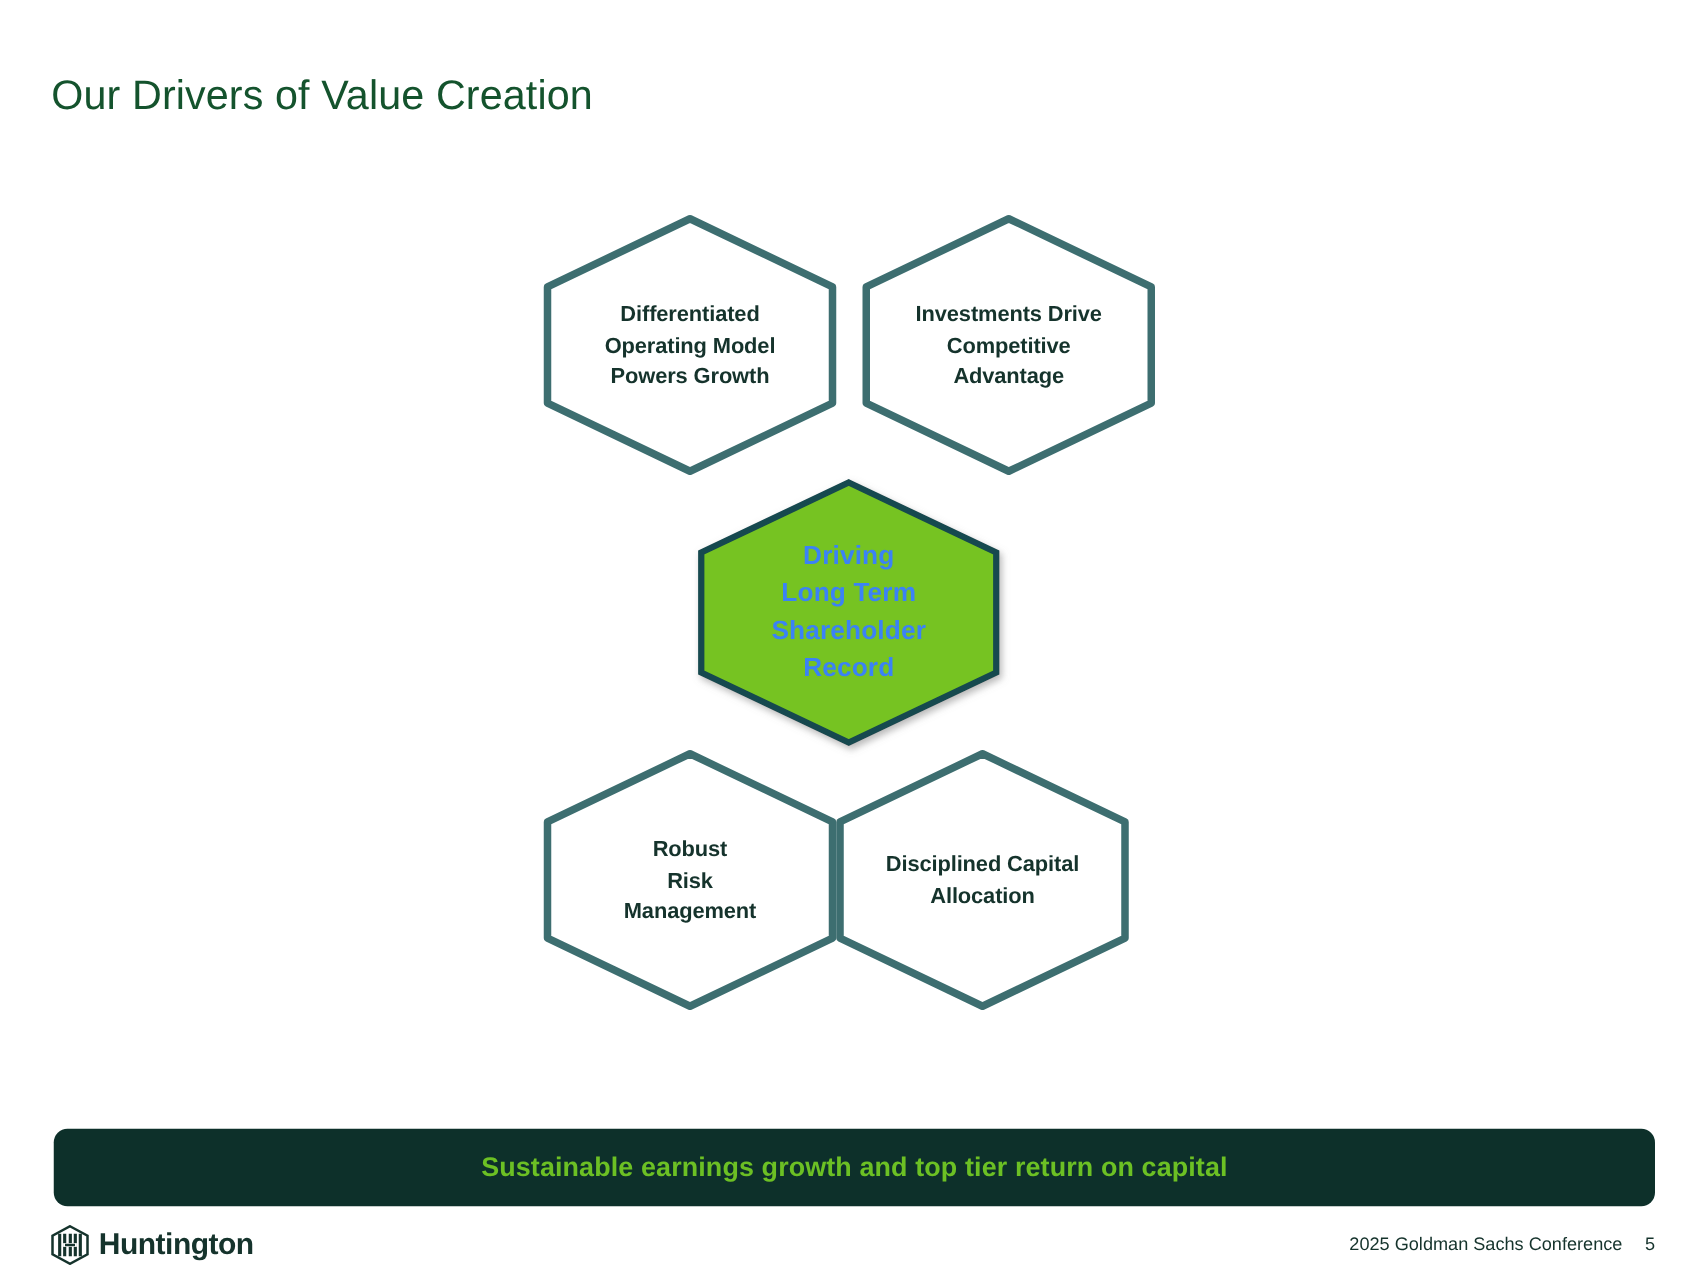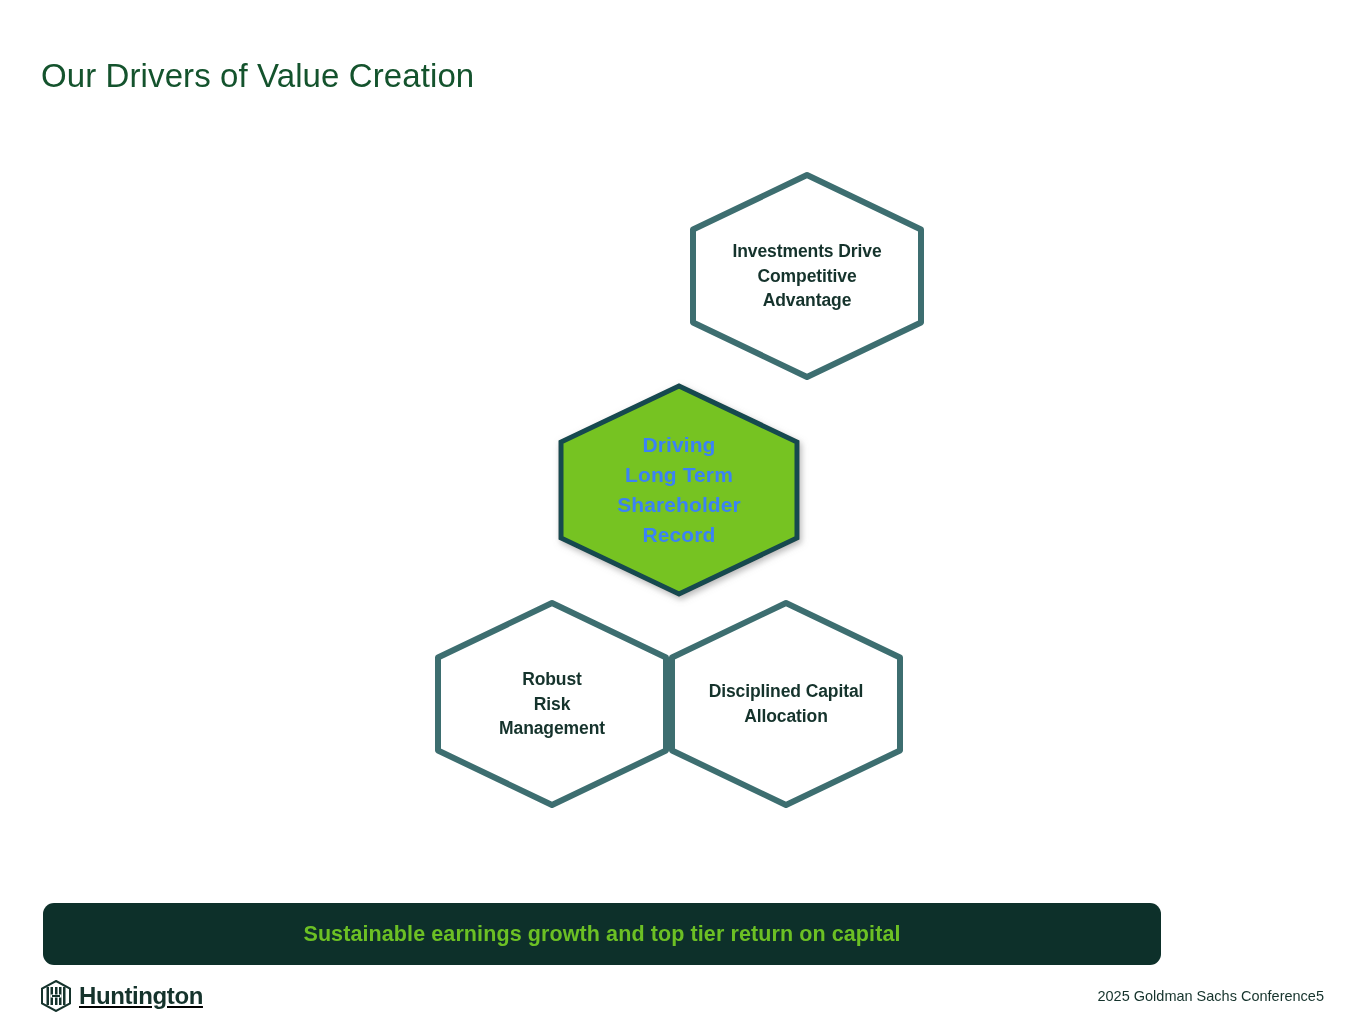--- a/index.html
+++ b/index.html
@@ -88,21 +88,21 @@
 
   
   .hex { z-index: 1; }
   .hex.center { z-index: 5; }
 
   
   .banner {
     position: absolute;
     left: 43px;
     top: 903px;
-    width: 1118px;
+    width: 1281px;
     height: 62px;
     background: #0d302a;
     border-radius: 11px;
     display: flex;
     align-items: center;
     justify-content: center;
   }
   .banner-text {
     font-size: 21.5px;
     font-weight: bold;
@@ -112,49 +112,59 @@
   }
 
   
   .footer-logo {
     position: absolute;
     left: 40px;
     top: 980px;
     display: flex;
     align-items: center;
     gap: 7px;
-    text-decoration: underline;
   }
   .logo-mark { width: 32px; height: 32px; display: block; }
   .logo-word {
     font-size: 24px;
     font-weight: bold;
     color: #15332c;
     letter-spacing: -0.4px;
     line-height: 1;
   }
   .footer-right {
     position: absolute;
     right: 41px;
     top: 988px;
     display: flex;
     align-items: baseline;
+    gap: 18px;
     font-size: 14.5px;
     color: #15332c;
   }
   .footer-conf { white-space: nowrap; }
   .footer-page { }
 </style>
 </head>
 <body>
 
 <div class="slide-title">Our Drivers of Value Creation</div>
 
 <div class="honeycomb">
 
+  <div class="hex h-top-left">
+    <svg viewBox="0 0 248 216">
+      <polygon points="124,7 238,61.5 238,154.5 124,209 10,154.5 10,61.5" fill="#ffffff" stroke="#3d6e70" stroke-width="6" stroke-linejoin="round"></polygon>
+    </svg>
+    <div class="hex-label">
+      <span>Differentiated</span>
+      <span>Operating Model</span>
+      <span>Powers Growth</span>
+    </div>
+  </div>
 
   <div class="hex h-top-right">
     <svg viewBox="0 0 248 216">
       <polygon points="124,7 238,61.5 238,154.5 124,209 10,154.5 10,61.5" fill="#ffffff" stroke="#3d6e70" stroke-width="6" stroke-linejoin="round"></polygon>
     </svg>
     <div class="hex-label">
       <span>Investments Drive</span>
       <span>Competitive</span>
       <span>Advantage</span>
     </div>

